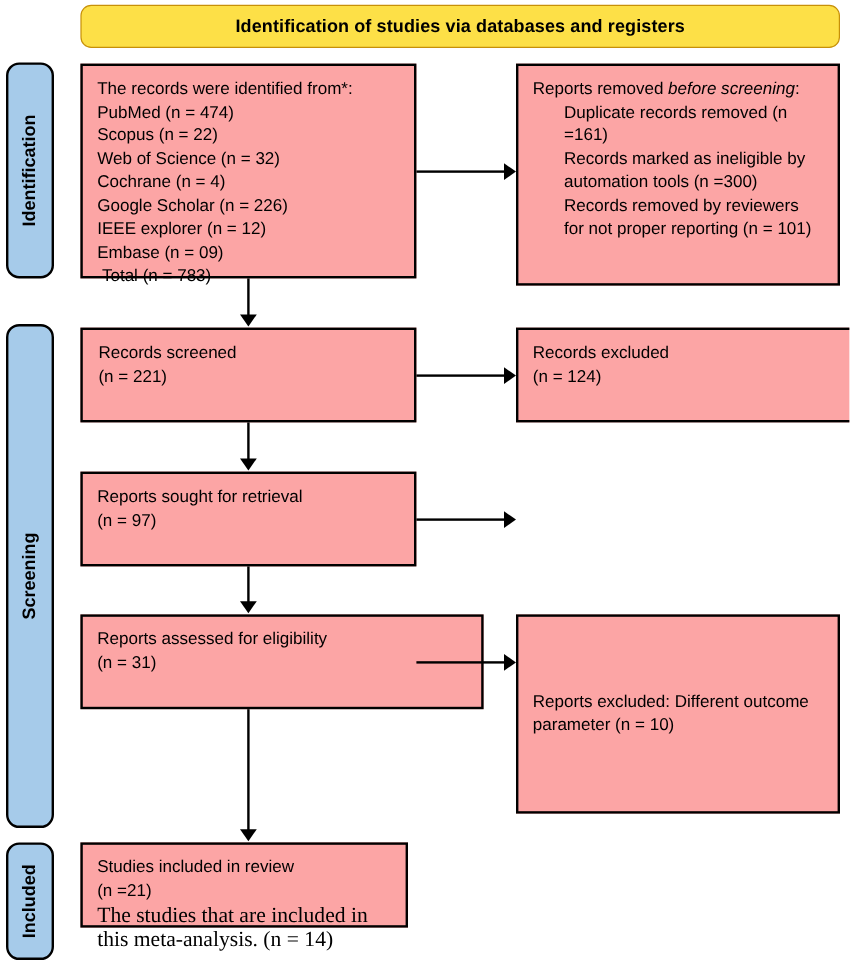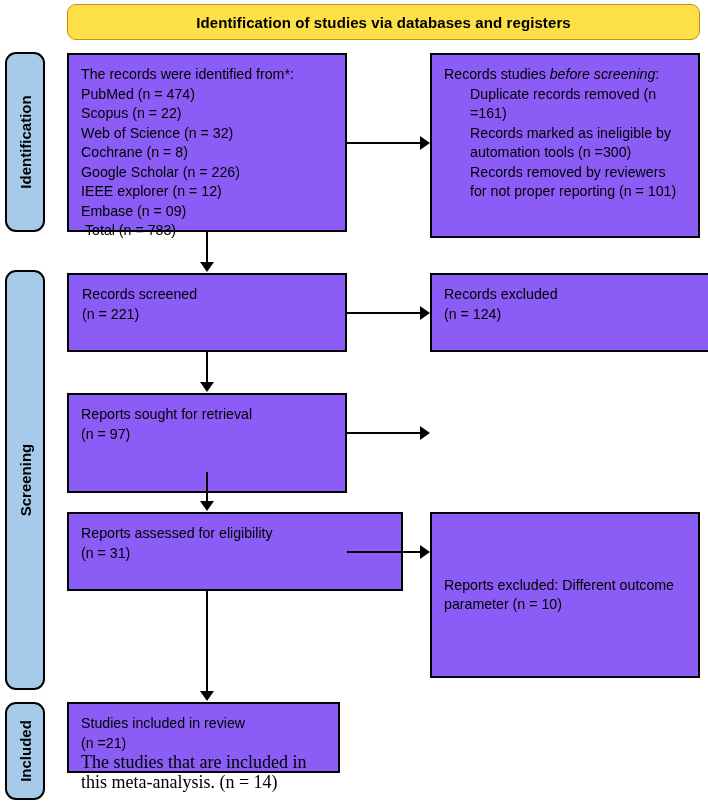--- a/index.html
+++ b/index.html
@@ -59,41 +59,41 @@
     color: #000000;
     line-height: 1;
   }
   #stage-identification { top: 52px;  height: 180px; }
   #stage-screening      { top: 270px; height: 420px; }
   #stage-included       { top: 702px; height: 98px;  }
 
   
   .box {
     position: absolute;
-    background: #8b5cf6;
+    background: #fca5a5;
     border: 2.2px solid #000000;
     box-sizing: border-box;
     font-size: 14.2px;
     line-height: 19.5px;
     padding: 10px 12px;
   }
   .box.vcenter {
     display: flex;
     flex-direction: column;
     justify-content: center;
   }
   .box .line { white-space: pre-wrap; }
   .box .indent { padding-left: 26px; }
   .ital { font-style: italic; }
   .serif { font-family: Liberation Serif, serif; font-size: 18px; }
 
   
   #box-identified   { left: 67px;  top: 53px;  width: 280px; height: 179px; }
   #box-screened     { left: 67px;  top: 273px; width: 280px; height: 79px; padding-left: 13px;  }
-  #box-sought       { left: 67px;  top: 393px; width: 280px; height: 100px;  }
+  #box-sought       { left: 67px;  top: 393px; width: 280px; height: 79px;  }
   #box-assessed     { left: 67px;  top: 512px; width: 336px; height: 79px;  }
   #box-included     { left: 67px;  top: 702px; width: 273px; height: 71px;  }
 
   
   #box-removed      { left: 430px; top: 53px;  width: 270px; height: 185px; }
   #box-excluded-1   { left: 430px; top: 273px; width: 292px; height: 79px;  }
   #box-notretrieved { left: 430px; top: 393px; width: 270px; height: 79px;  }
   #box-excluded-2   { left: 430px; top: 512px; width: 270px; height: 166px; }
 
   
@@ -144,29 +144,29 @@
   </div>
   <div class="stage" id="stage-included" style="background: rgb(166, 203, 234);">
     <span class="stage-label">Included</span>
   </div>
 
   <div class="box" id="box-identified">
     <div class="line">The records were identified from*:</div>
     <div class="line">PubMed (n = 474)</div>
     <div class="line">Scopus (n = 22)</div>
     <div class="line">Web of Science (n = 32)</div>
-    <div class="line">Cochrane (n = 8)</div>
+    <div class="line">Cochrane (n = 4)</div>
     <div class="line">Google Scholar (n = 226)</div>
     <div class="line">IEEE explorer (n = 12)</div>
     <div class="line">Embase (n = 09)</div>
     <div class="line"> Total (n = 783)</div>
   </div>
 
   <div class="box" id="box-removed">
-    <div class="line"><span>Records studies </span><span class="ital">before screening</span><span>:</span></div>
+    <div class="line"><span>Reports removed </span><span class="ital">before screening</span><span>:</span></div>
     <div class="line indent">Duplicate records removed (n =161)</div>
     <div class="line indent">Records marked as ineligible by automation tools (n =300)</div>
     <div class="line indent">Records removed by reviewers for not proper reporting (n = 101)</div>
   </div>
 
   <div class="box" id="box-screened">
     <div class="line">Records screened</div>
     <div class="line">(n = 221)</div>
   </div>
 

